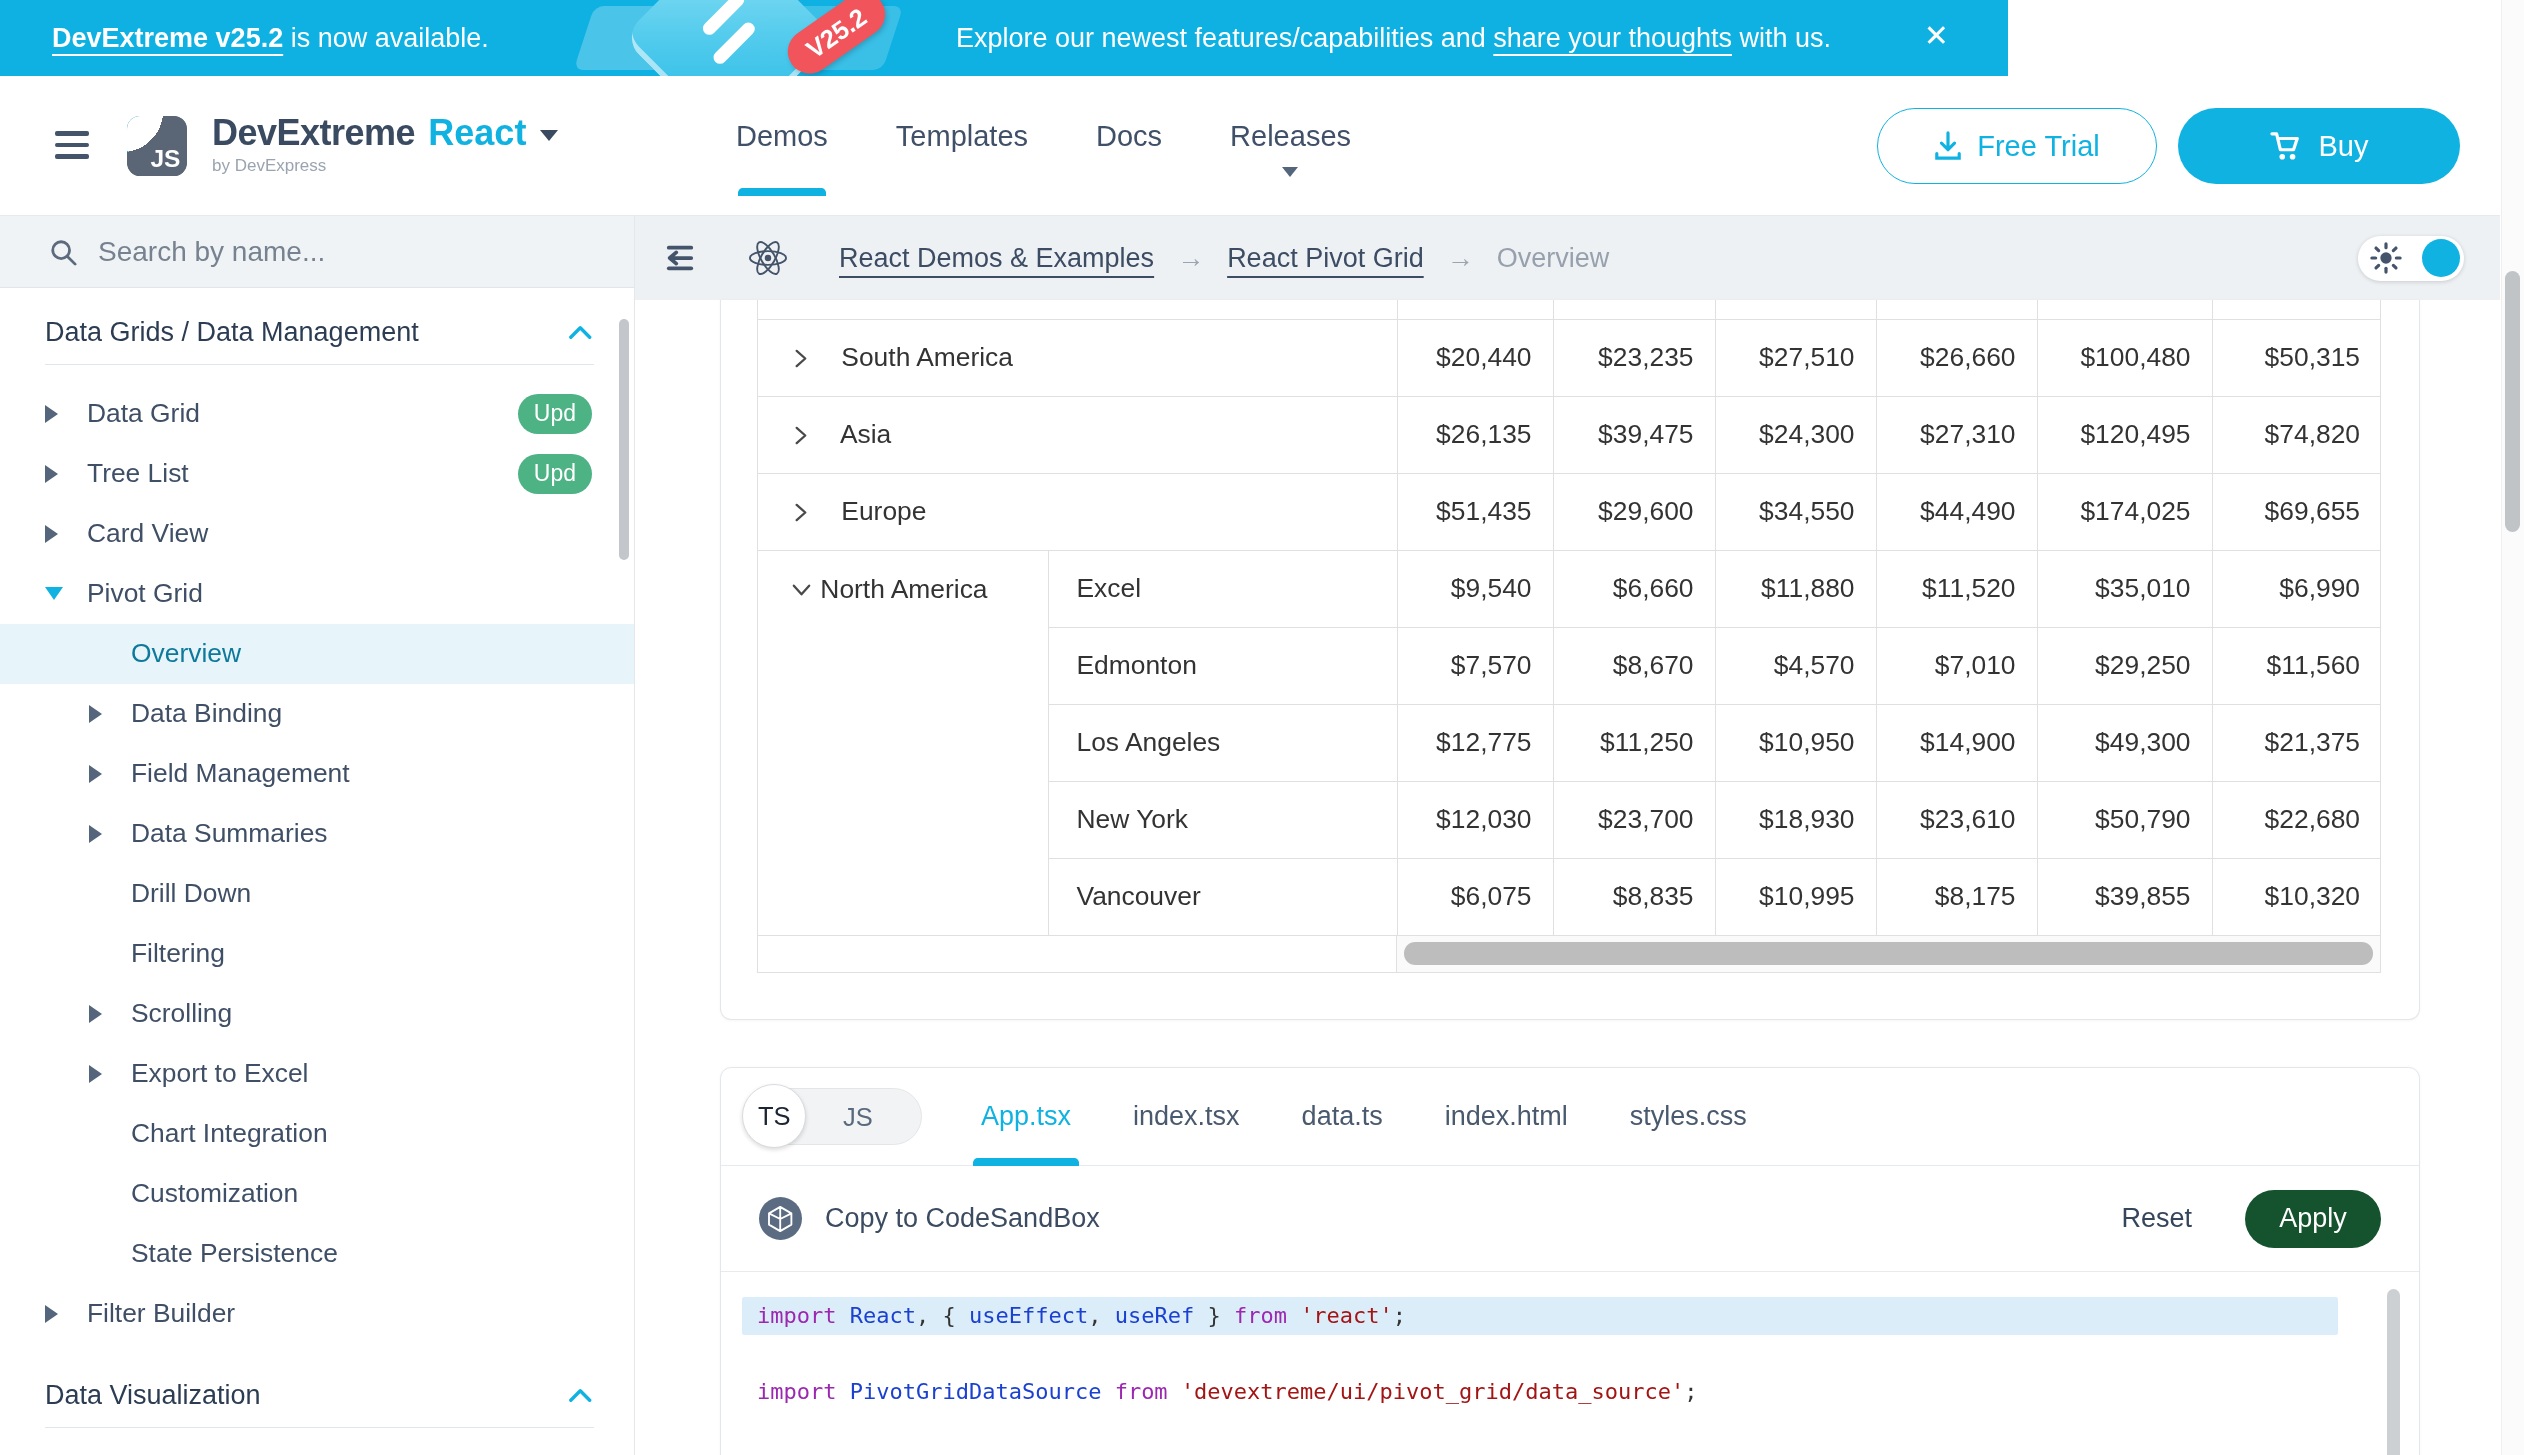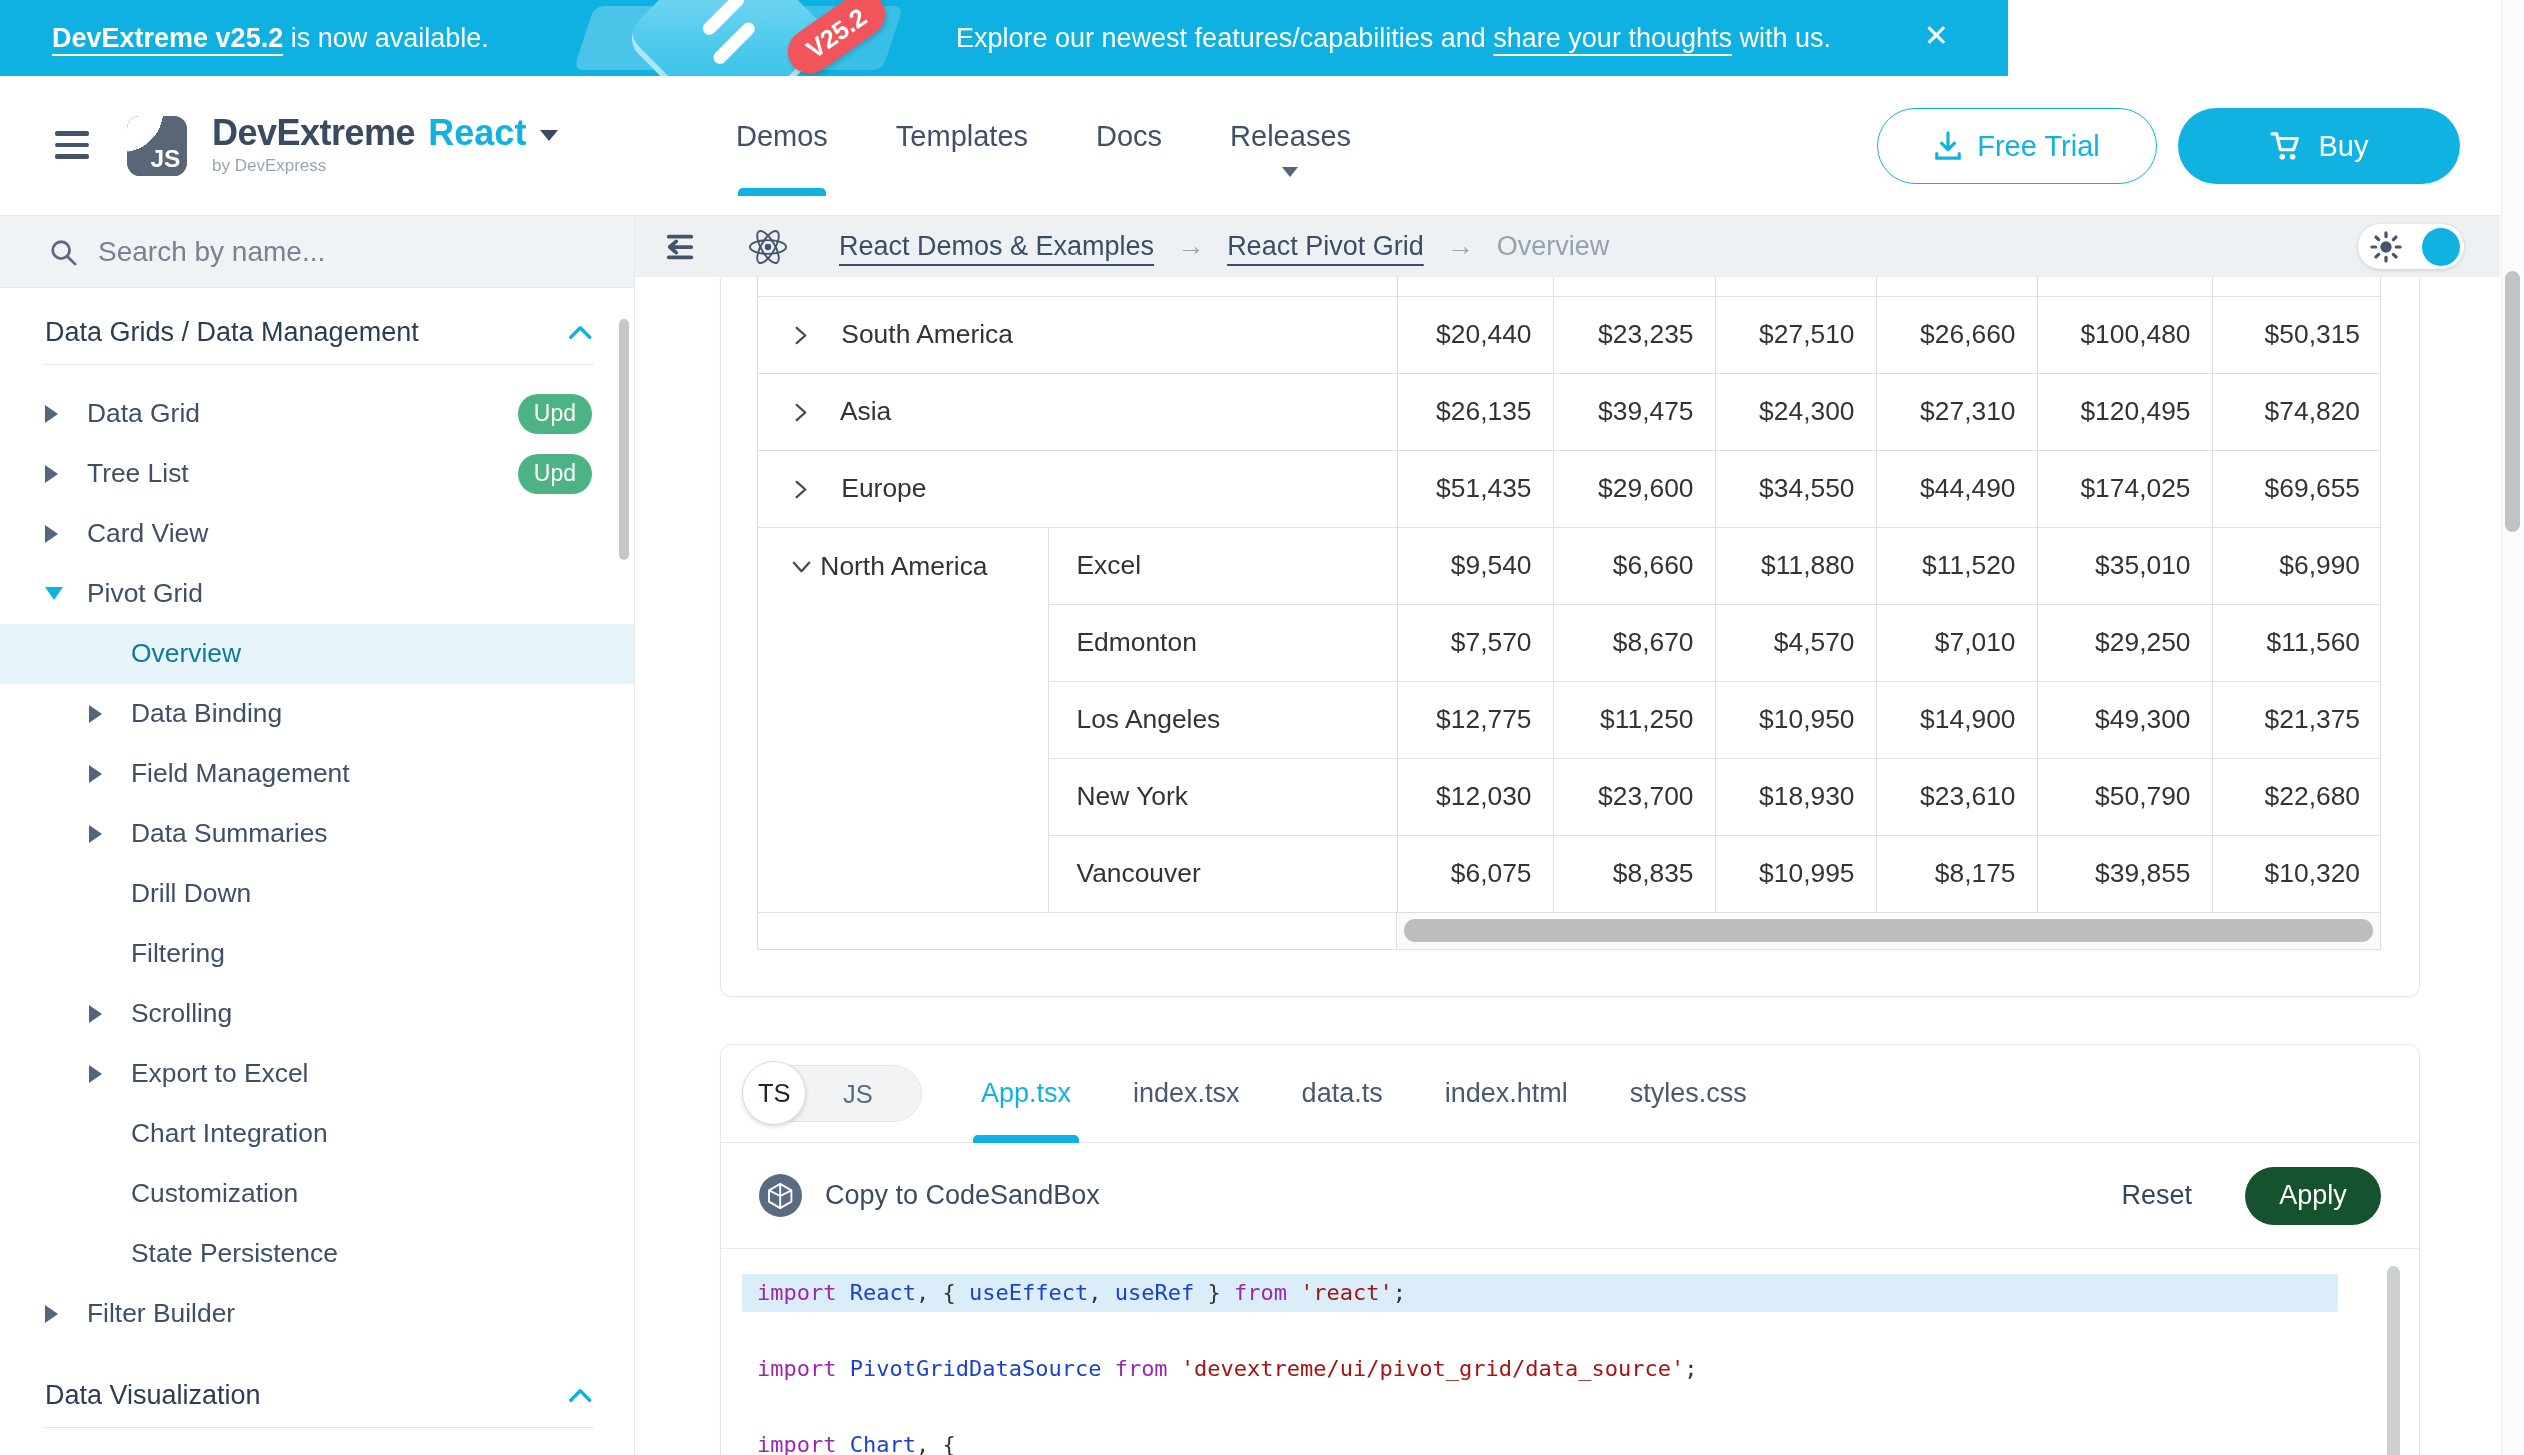--- a/index.html
+++ b/index.html
@@ -72,21 +72,21 @@
   .item.active { background:#e7f4fa; color:#0e7a9b; font-weight:500; }
   .arrow-box { width:42px; display:flex; align-items:center; flex:none; }
   .tri-right { width:0; height:0; border-top:9.4px solid transparent; border-bottom:9.4px solid transparent; border-left:13.2px solid #55657c; }
   .tri-down { width:0; height:0; border-left:9.4px solid transparent; border-right:9.4px solid transparent; border-top:13.2px solid #10b2e1; }
   .badge { margin-left:auto; margin-right:42px; background:#4db385; color:#fff; font-size:23px; line-height:23px;
            padding:8.5px 16px; border-radius:943px; }
   .sb-scroll { position:absolute; right:4.7px; top:103px; width:10.4px; height:241px; background:#c3c6ca; border-radius:5.7px; }
 
   
   .content { position:relative; flex:1; height:1241px; overflow:hidden; background:#fff; }
-  .crumb-bar { height:61px; background:#eef1f4; display:flex; align-items:center; padding:0 36px 0 28px; }
+  .crumb-bar { height:84px; background:#eef1f4; display:flex; align-items:center; padding:0 36px 0 28px; }
   .crumb-links { display:flex; align-items:center; margin-left:51px; font-size:27px; white-space:nowrap; }
   .crumb-link { color:#3c4c63; font-weight:500; text-decoration:underline; text-underline-offset:8.5px; text-decoration-thickness:1.9px; cursor:pointer; }
   .crumb-sep { color:#9aa5b1; margin:0 23px; }
   .crumb-cur { color:#97a1ad; }
   .react-icon { margin-left:51px; flex:none; }
   .crumb-links .crumb-link:first-child { margin-left:0; }
   .theme-toggle { margin-left:auto; width:106px; height:45px; background:#fff; border-radius:23px; display:flex; align-items:center;
                   box-shadow:0 0.9px 4.7px rgba(0,0,0,.16); cursor:pointer; }
   .theme-knob { width:38px; height:38px; border-radius:50%; background:#10b2e1; margin-left:auto; margin-right:3.8px; }
 

